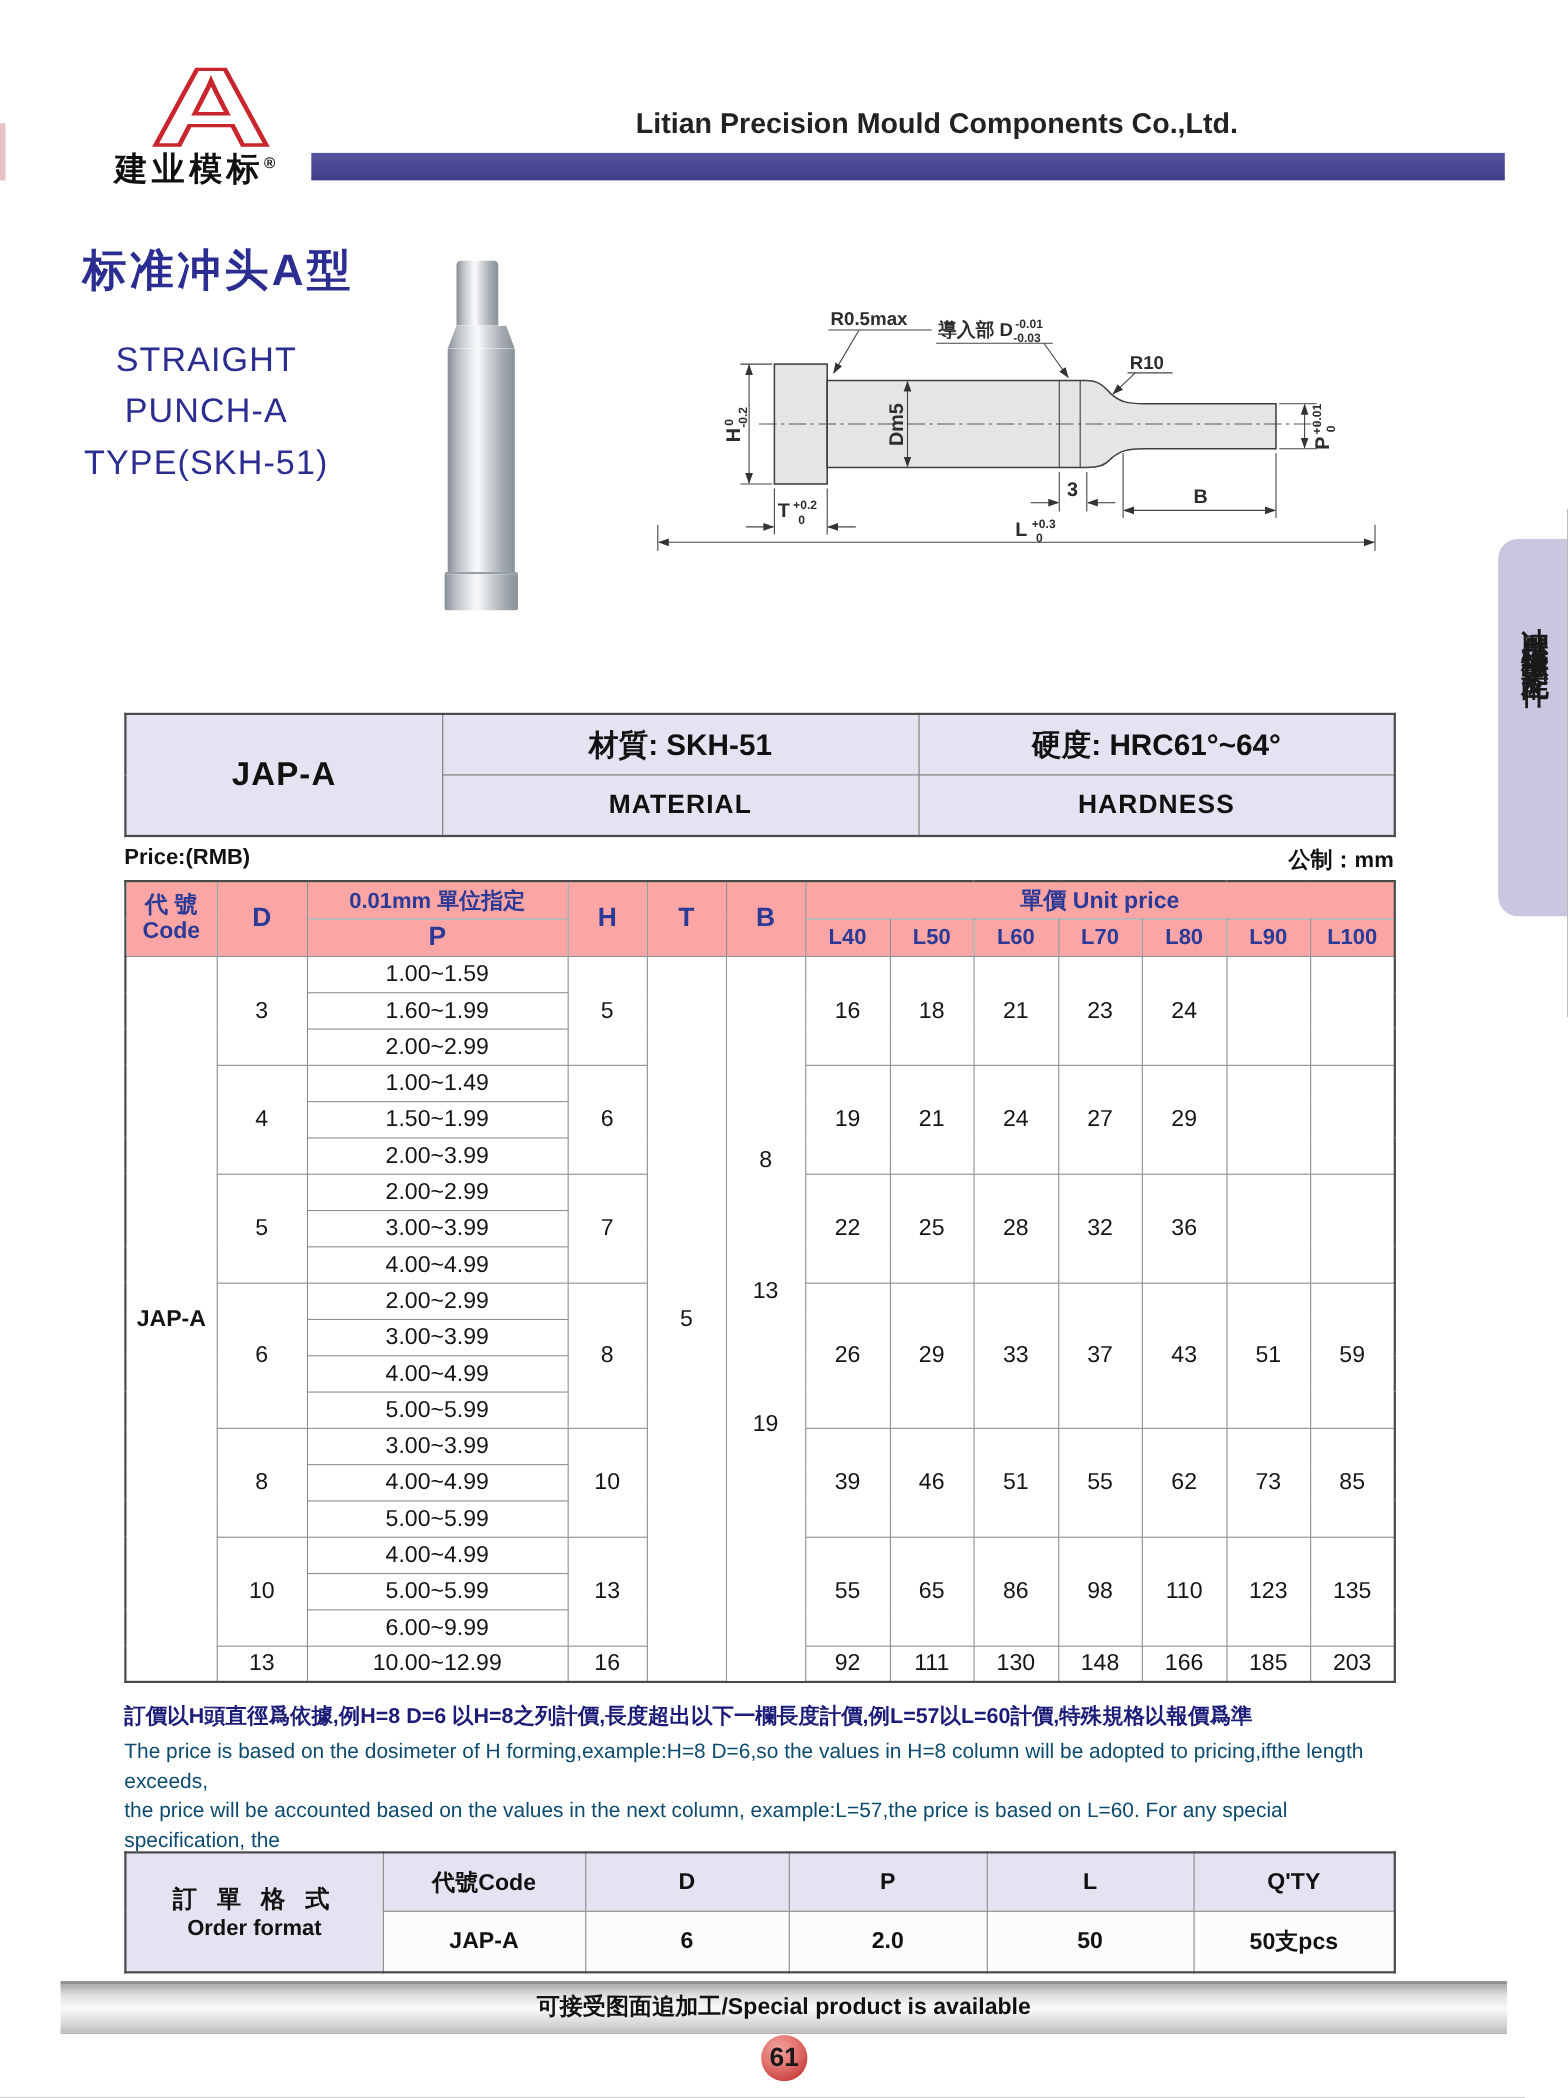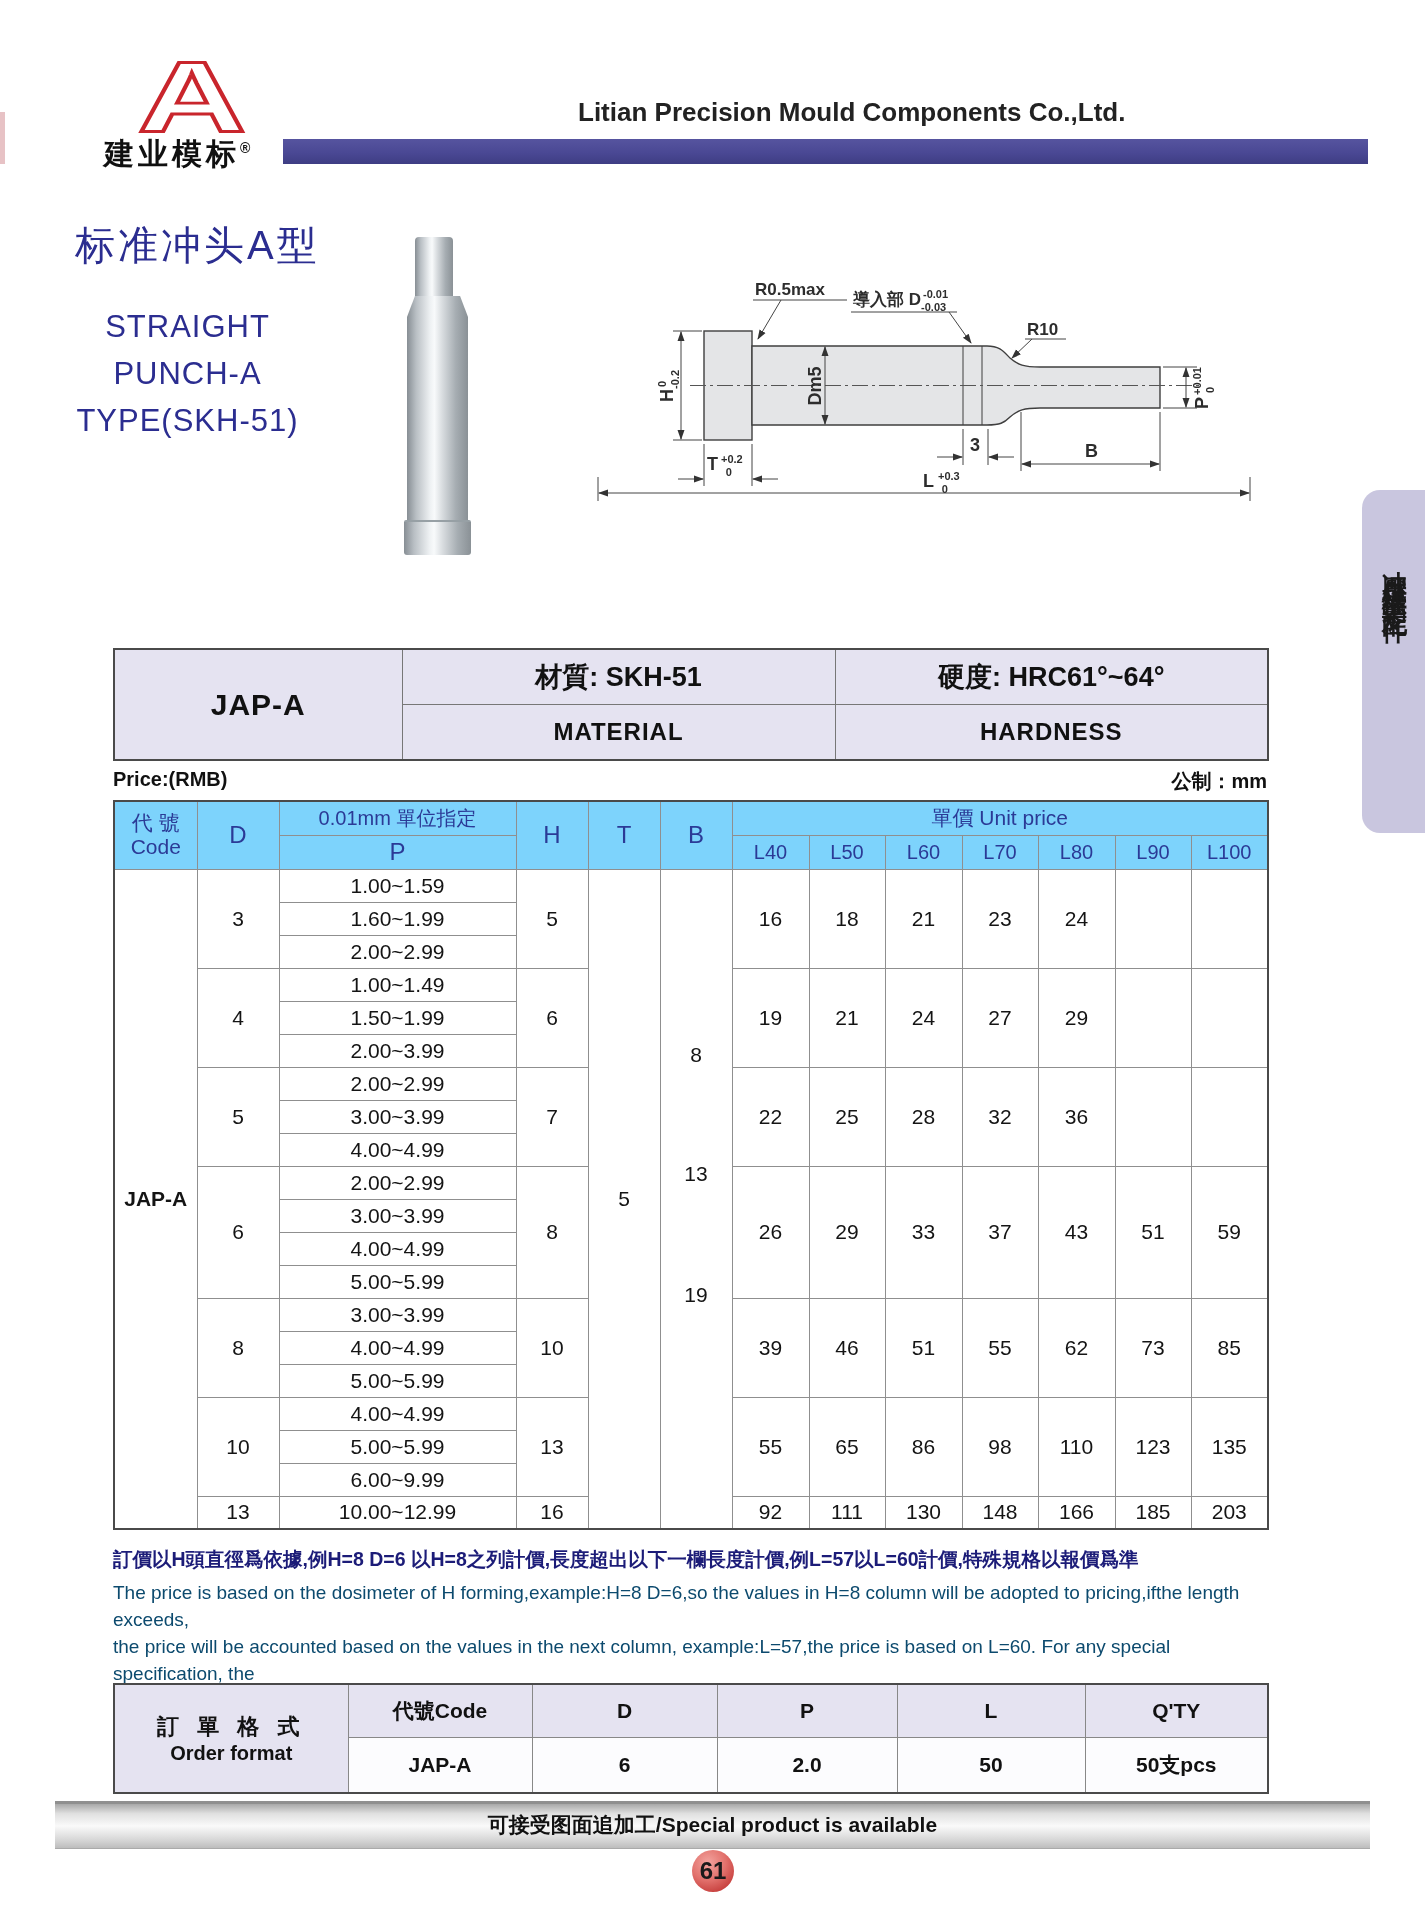--- a/index.html
+++ b/index.html
@@ -9,21 +9,21 @@
 
   
   #red-sliver{left:0;top:112px;width:5px;height:52px;background:#e7c2c5;}
   #logo-a{left:112px;top:50px;}
   #logo-text{left:104px;top:134px;font-size:30px;font-weight:bold;color:#101010;letter-spacing:4px;white-space:nowrap;}
   #logo-text sup{font-size:14px;letter-spacing:0;}
   #company-name{left:578px;top:97px;font-size:26px;font-weight:bold;color:#222;white-space:nowrap;text-align:center;}
   #blue-bar{left:283px;top:139px;width:1085px;height:25px;background:linear-gradient(180deg,#56549f 0%,#4a4894 55%,#3e3d83 100%);}
 
   
-  #title-cn{left:75px;top:218px;font-size:40px;font-weight:normal;color:#2b2d90;letter-spacing:3px;white-space:nowrap;}
+  #title-cn{left:75px;top:218px;font-size:40px;font-weight:bold;color:#2b2d90;letter-spacing:3px;white-space:nowrap;}
   #title-en{left:55px;top:303px;width:265px;text-align:center;font-size:31px;font-weight:normal;color:#2b2d90;line-height:47px;letter-spacing:1px;}
 
   
   #photo{left:400px;top:235px;width:76px;height:320px;}
   .metal{background:linear-gradient(90deg,#878e94 0%,#b9bfc4 15%,#eef1f3 38%,#f8fafb 45%,#d8dcdf 58%,#a6adb2 80%,#8a9196 100%);}
   #photo-tip{position:absolute;left:15px;top:2px;width:38px;height:59px;border-radius:4px 4px 0 0;}
   #photo-shoulder{position:absolute;left:7px;top:61px;width:61px;height:21px;clip-path:polygon(13% 0,87% 0,100% 100%,0 100%);}
   #photo-body{position:absolute;left:7px;top:82px;width:61px;height:203px;}
   #photo-flange{position:absolute;left:4px;top:285px;width:67px;height:33px;border-top:2px solid #97a0a5;border-radius:2px 2px 3px 3px;}
 
@@ -40,21 +40,21 @@
   .spec-cn{font-size:27px;font-weight:bold;height:52px;}
   .spec-en{font-size:24px;font-weight:bold;height:52px;letter-spacing:1px;}
 
   
   #price-meta{left:113px;top:768px;width:1154px;display:flex;justify-content:space-between;
               font-size:20px;font-weight:bold;color:#111;}
 
   
   #price-table{left:113px;top:800px;border-collapse:collapse;table-layout:fixed;width:1154px;border:2px solid #4a4a4a;}
   #price-table th,#price-table td{border:1px solid #8f8f8f;text-align:center;vertical-align:middle;padding:0;overflow:hidden;}
-  #price-table thead th{background:#7dd3fc;color:#2b3a96;font-weight:normal;}
+  #price-table thead th{background:#fca5a5;color:#2b3a96;font-weight:bold;}
   #price-table thead tr{height:34px;}
   .th-code{font-size:21px;line-height:24px;}
   .th-letter{font-size:24px;}
   .th-pspec{font-size:20px;}
   .th-p{font-size:24px;}
   .th-unit{font-size:21px;}
   .th-l{font-size:20px;}
   #price-table tbody tr{height:33px;}
   #price-table tbody td{font-size:21px;color:#141414;background:#fff;}
   td.p-cell{font-size:20px;}

